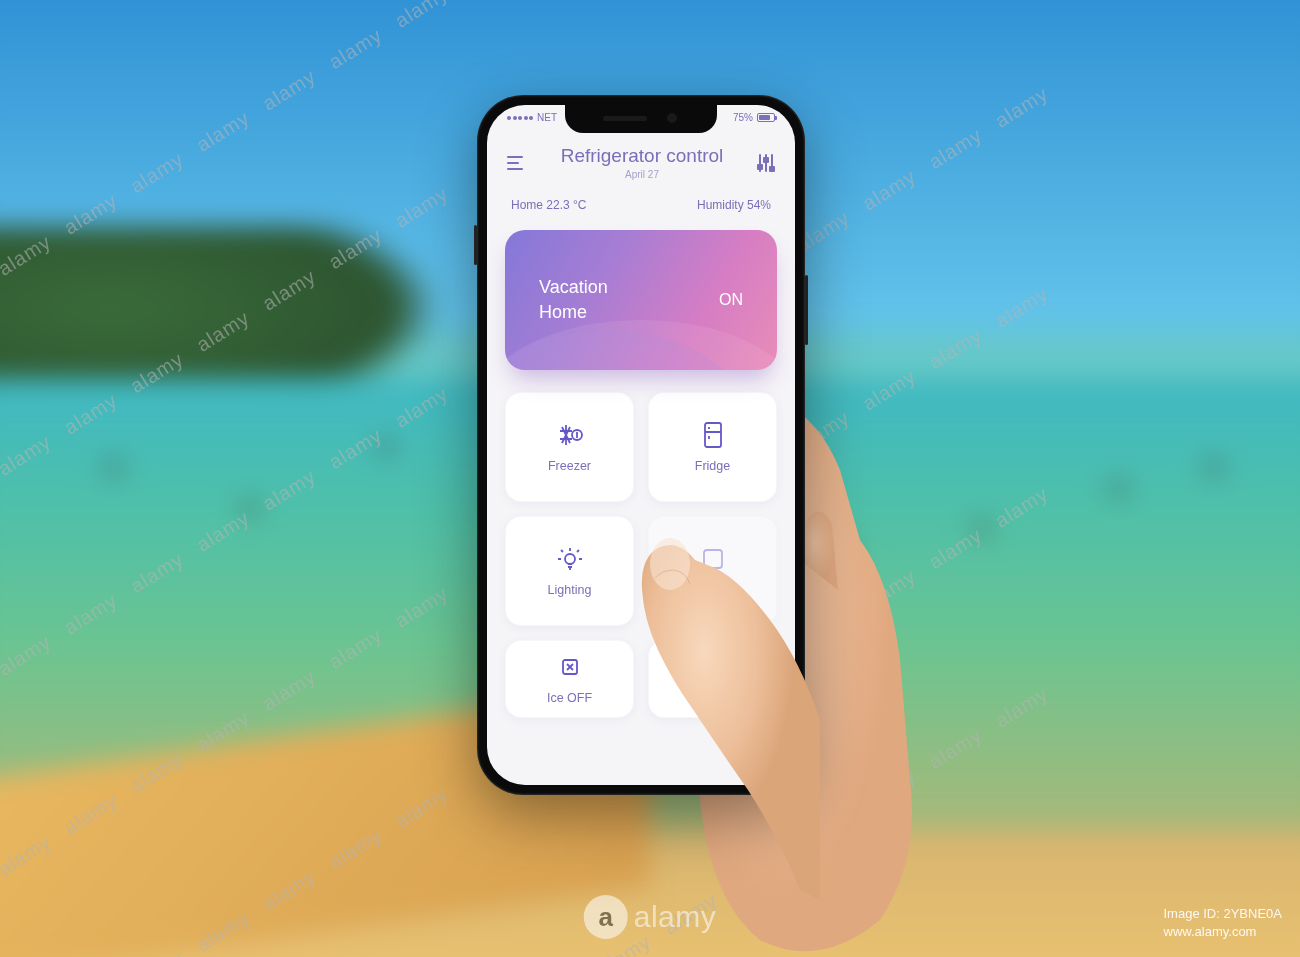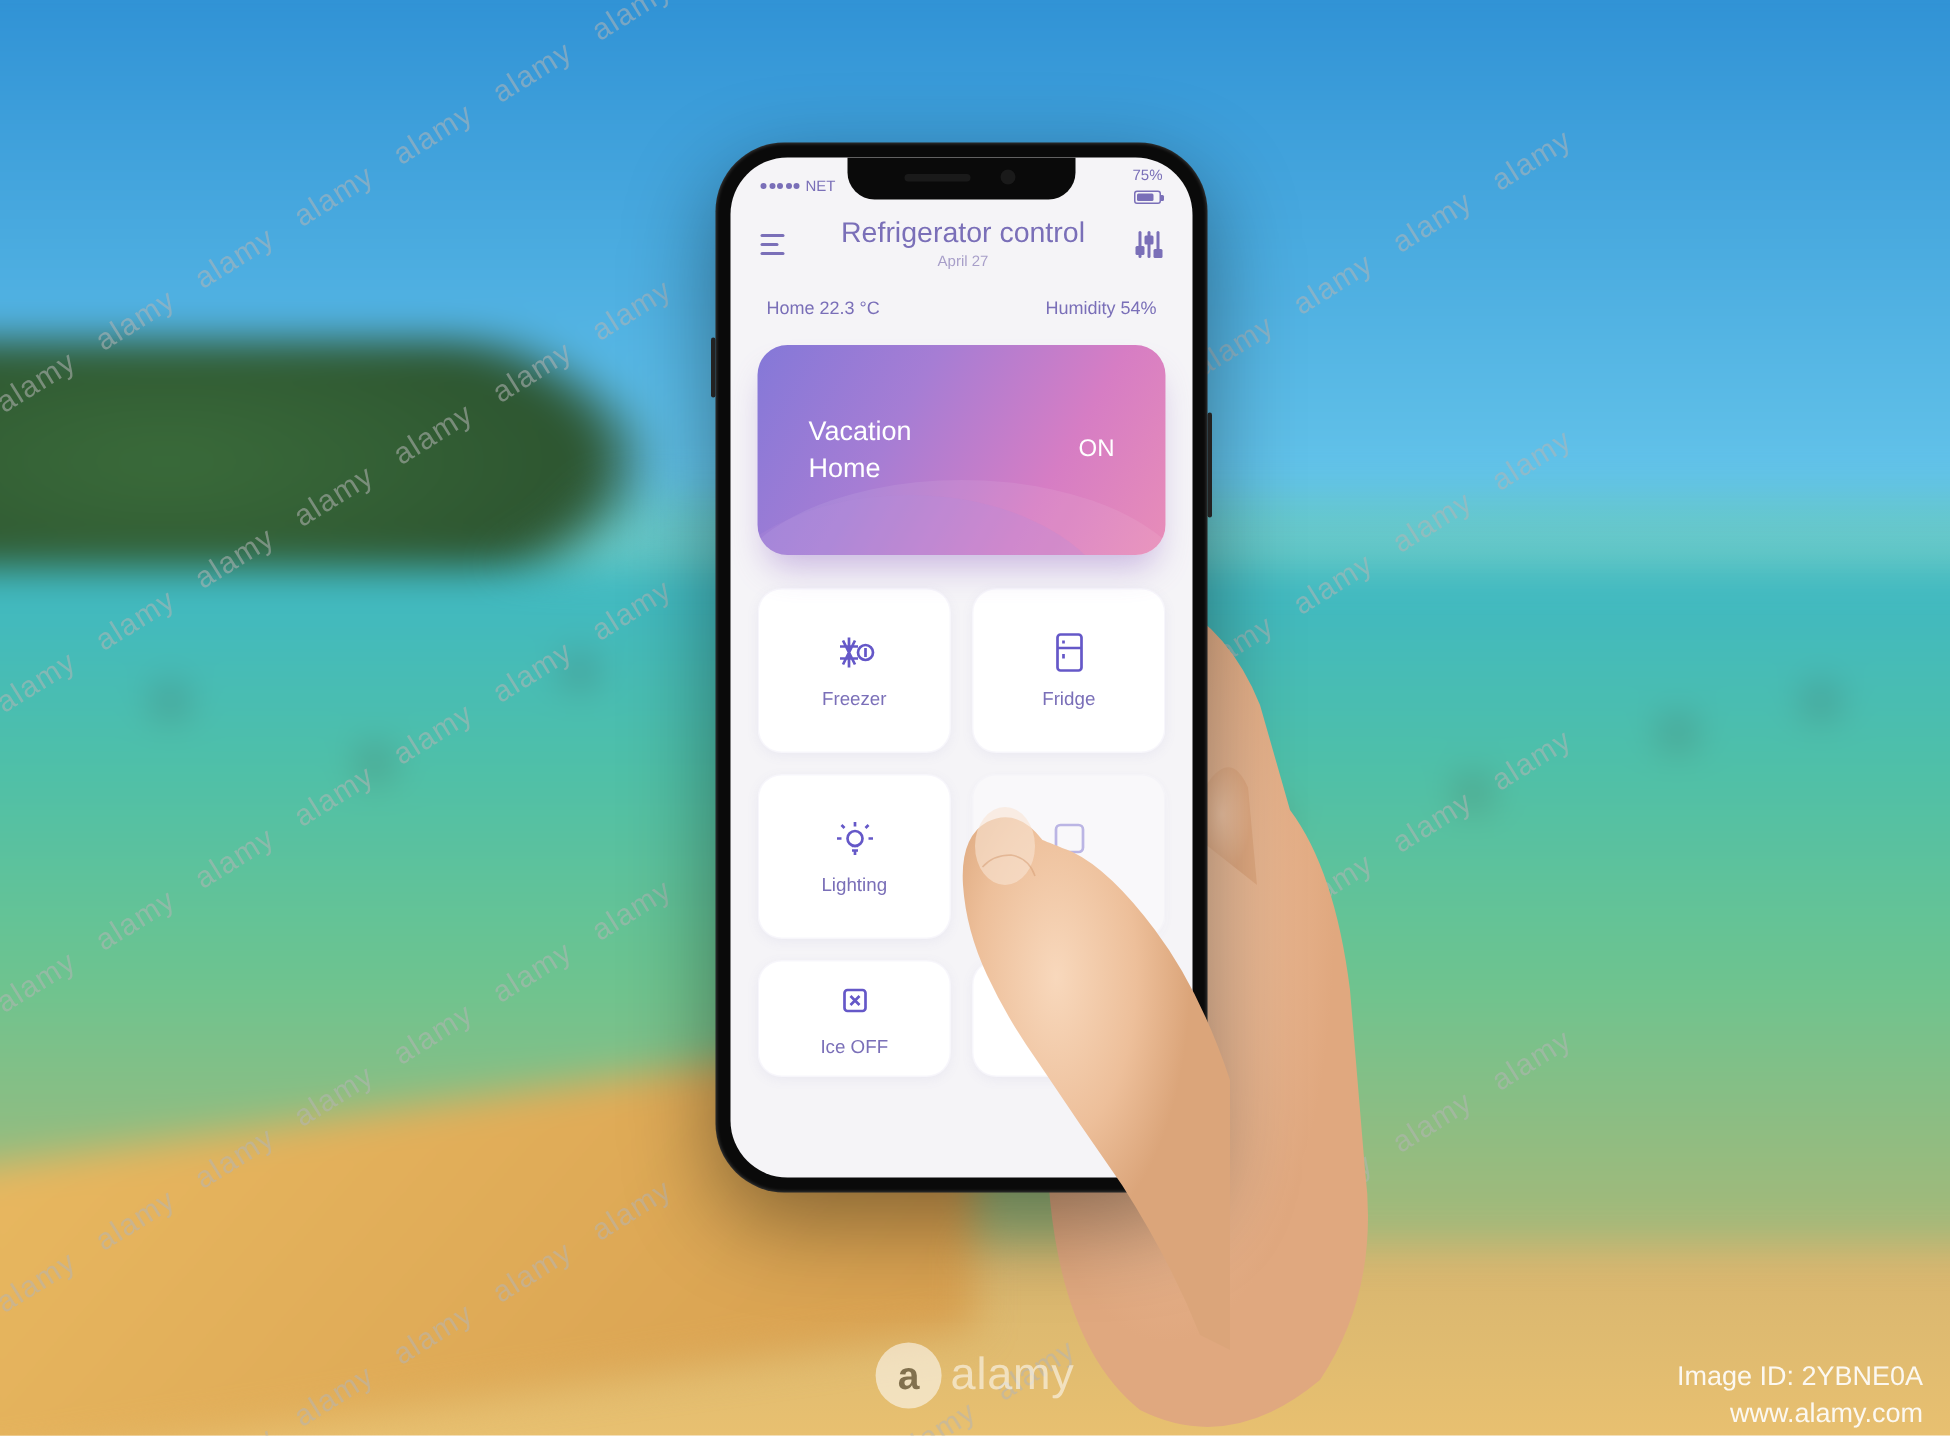--- a/index.html
+++ b/index.html
@@ -26,21 +26,21 @@
       font-family: Arial, sans-serif; white-space:nowrap; transform: rotate(-32deg);
       pointer-events:none;
     }
     .alamy-logo {
       position:absolute; bottom:18px; left:50%; transform:translateX(-50%);
       display:flex; align-items:center; gap:6px; opacity:0.55; pointer-events:none;
     }
     .alamy-a { width:44px; height:44px; border-radius:50%; background:#fff; display:flex; align-items:center; justify-content:center; font-weight:700; font-size:26px; color:#333;}
     .alamy-text { font-size:30px; font-weight:500; color:#fff; letter-spacing:0.5px;}
     .image-id {
-      position:absolute; bottom:2px; right:18px; color:#fff; font-size:18px; text-align:right; line-height:1.4; opacity:0.9;
+      position:absolute; bottom:16px; right:18px; color:#fff; font-size:13px; text-align:left; line-height:1.4; opacity:0.9;
     }
     
     .hand {
       position:absolute; left:660px; top:380px; width:340px; height:580px; pointer-events:none;
     }
     .hand svg { width:100%; height:100%; }
     
     .phone {
       position:absolute; left:477px; top:95px; width:328px; height:700px;
       background:#0a0a0a; border-radius:46px; padding:10px;
@@ -59,21 +59,21 @@
       position:absolute; top:0; left:50%; transform:translateX(-50%);
       width:152px; height:28px; background:#0a0a0a; border-radius:0 0 18px 18px; z-index:50;
     }
     .notch::before { content:""; position:absolute; left:38px; top:11px; width:44px; height:5px; background:#1a1a1a; border-radius:3px;}
     .notch::after { content:""; position:absolute; right:40px; top:8px; width:10px; height:10px; background:#1a1a1a; border-radius:50%;}
     .status-bar {
       position:absolute; top:7px; left:0; right:0; display:flex; justify-content:space-between;
       padding:0 20px; font-size:10px; color:#7a6fb8; z-index:40;
     }
     .status-left { display:flex; align-items:center; gap:4px;}
-    .status-right { display:flex; align-items:center; gap:4px;flex-direction:column;}
+    .status-right { display:flex; align-items:center; gap:4px;}
     .dots { display:flex; gap:1.5px;}
     .dots span { width:4px; height:4px; border-radius:50%; background:#7a6fb8;}
     .battery { width:18px; height:9px; border:1px solid #7a6fb8; border-radius:2px; position:relative;}
     .battery::after { content:""; position:absolute; right:-3px; top:2px; width:2px; height:4px; background:#7a6fb8; border-radius:0 1px 1px 0;}
     .battery-fill { position:absolute; left:1px; top:1px; bottom:1px; width:70%; background:#7a6fb8; border-radius:1px;}
     .app-header {
       padding:40px 20px 12px; display:flex; align-items:center; justify-content:space-between;
     }
     .menu-icon, .settings-icon { width:20px; height:20px; display:flex; flex-direction:column; justify-content:center; gap:4px; cursor:pointer;}
     .menu-icon span { height:2px; background:#7a6fb8; border-radius:1px;}

